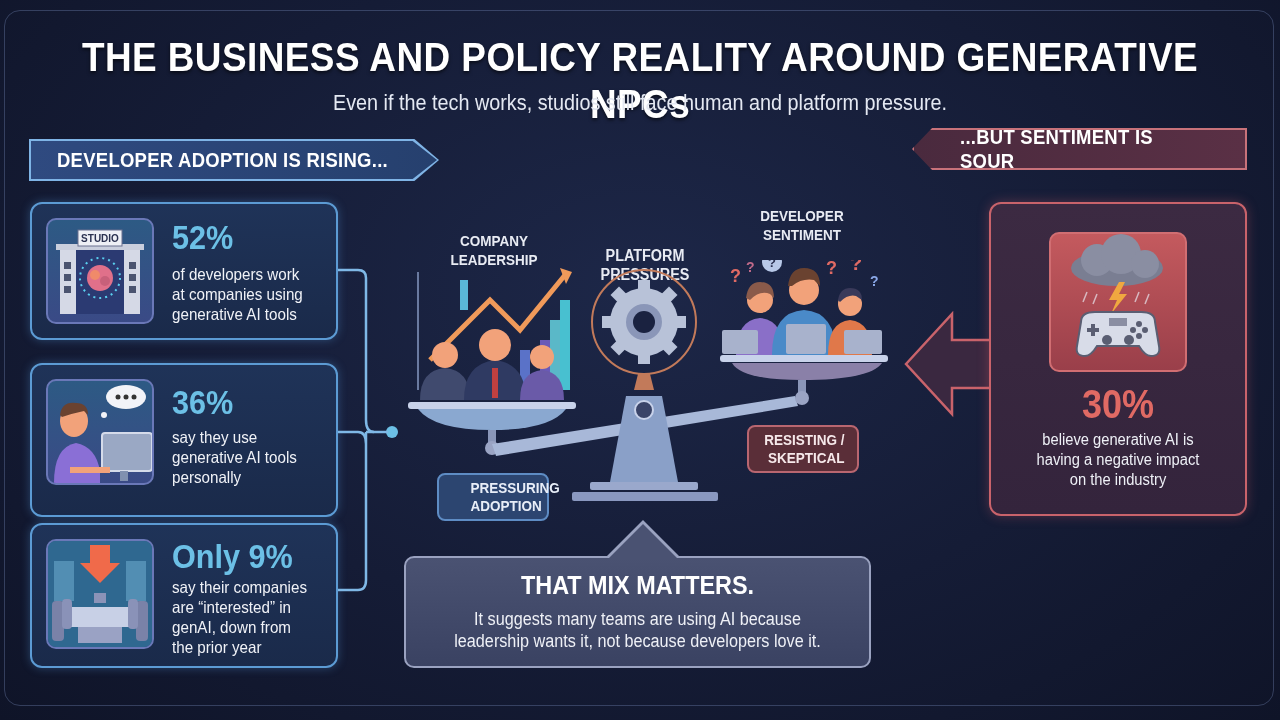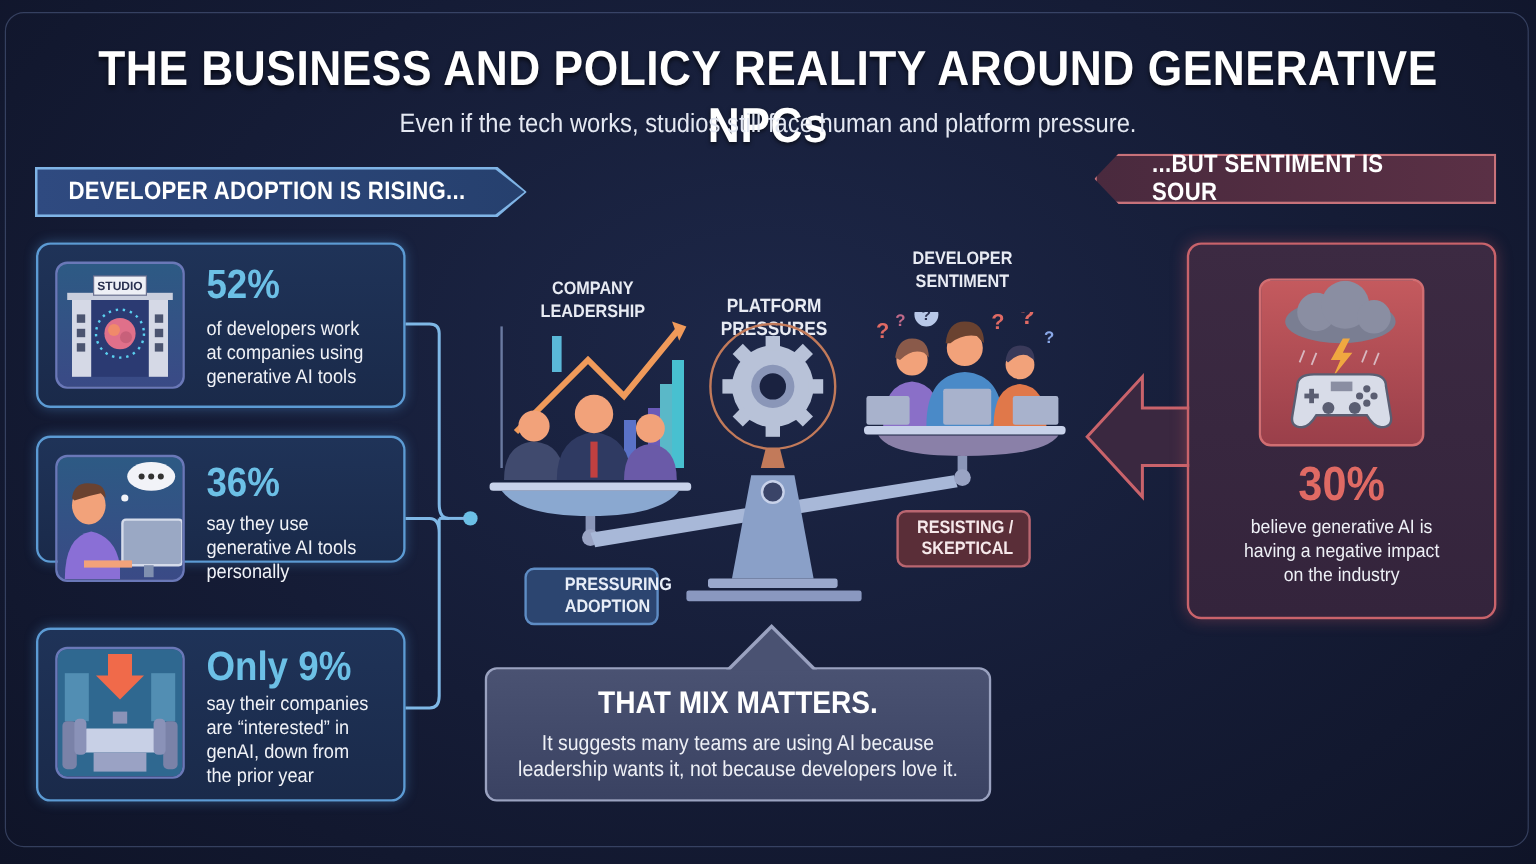--- a/index.html
+++ b/index.html
@@ -67,21 +67,21 @@
     position: absolute; font-weight: 700; font-size: 15px; line-height: 19px;
     text-align: center; color: #e8ebf3; transform: scaleX(0.9);
   }
   .tag {
     position: absolute; font-weight: 700; font-size: 15px; line-height: 18px;
     text-align: center; border-radius: 8px; padding: 4px 8px;
   }
   .tag-blue { background: #2c4570; border: 2px solid #5e8cc4; color: #e8eef8; }
   .tag-red { background: #5a2e38; border: 2px solid #b96670; color: #f6e8ea; text-align: right; }
   .callout {
-    position: absolute; left: 404px; top: 556px; width: 422px; height: 112px;
+    position: absolute; left: 404px; top: 556px; width: 467px; height: 112px;
     border-radius: 10px; border: 2px solid #9aa2c0;
     background: linear-gradient(180deg, #4a5272 0%, #3a4262 100%);
     text-align: center;
   }
   .callout-pointer {
     position: absolute; left: 605px; top: 520px; width: 0; height: 0;
     border-left: 38px solid transparent; border-right: 38px solid transparent;
     border-bottom: 38px solid #9aa2c0;
   }
   .callout-pointer-inner {
@@ -156,21 +156,21 @@
     </svg>
   </div>
   <div class="stat-num" style="top:14px;">52%</div>
   <div class="stat-text" style="top:60px;">
     <div>of developers work</div>
     <div>at companies using</div>
     <div>generative AI tools</div>
   </div>
 </div>
 
-<div class="stat-card" style="top:363px;height:106px;">
+<div class="stat-card" style="top:363px;height:154px;">
   <div class="icon-box" style="top:14px;height:106px;">
     <svg width="104" height="102" viewBox="0 0 104 102">
       <ellipse cx="78" cy="16" rx="20" ry="12" fill="#f2f3f8"></ellipse>
       <circle cx="70" cy="16" r="2.5" fill="#333"></circle>
         <circle cx="78" cy="16" r="2.5" fill="#333"></circle>
         <circle cx="86" cy="16" r="2.5" fill="#333"></circle>
       <circle cx="56" cy="34" r="3" fill="#f2f3f8"></circle>
       <rect x="54" y="52" width="50" height="38" rx="3" fill="#9aa8c4" stroke="#d5dbea" stroke-width="2"></rect>
       <rect x="72" y="90" width="8" height="10" fill="#8090b0"></rect>
       <ellipse cx="26" cy="40" rx="14" ry="16" fill="#f2a27a"></ellipse>

